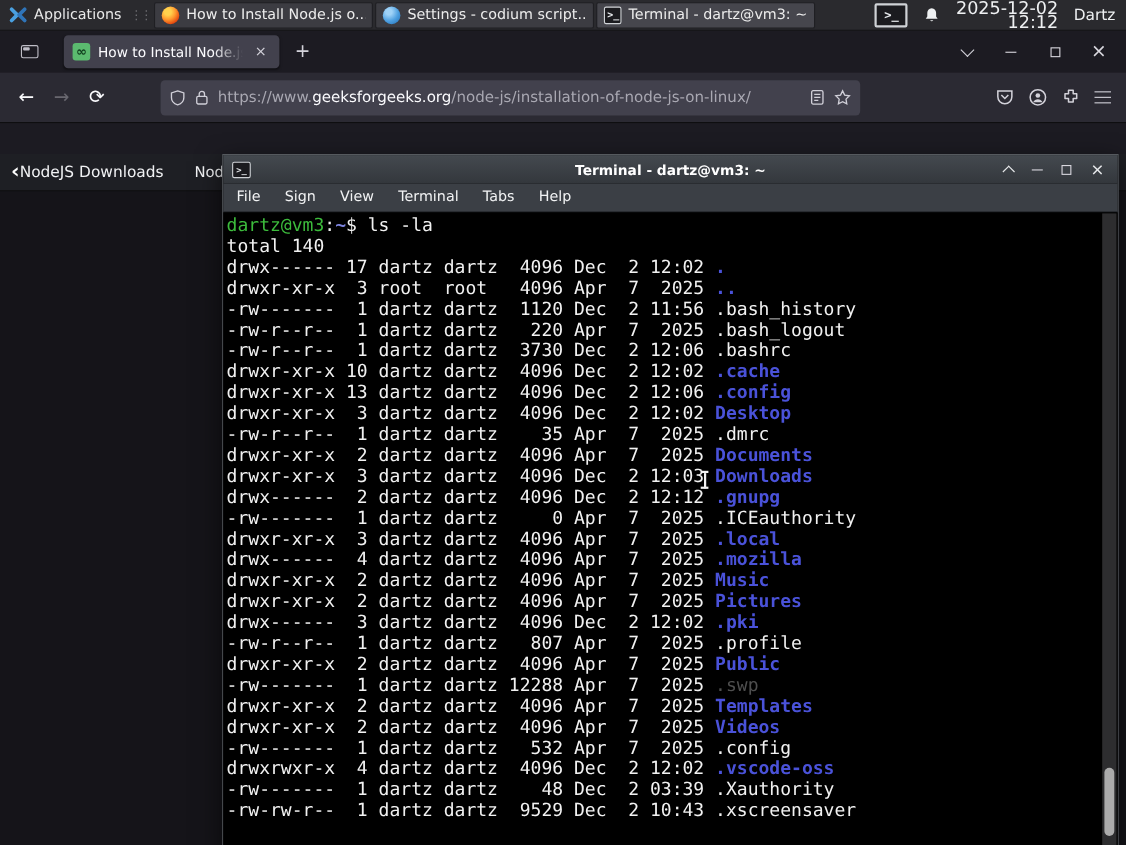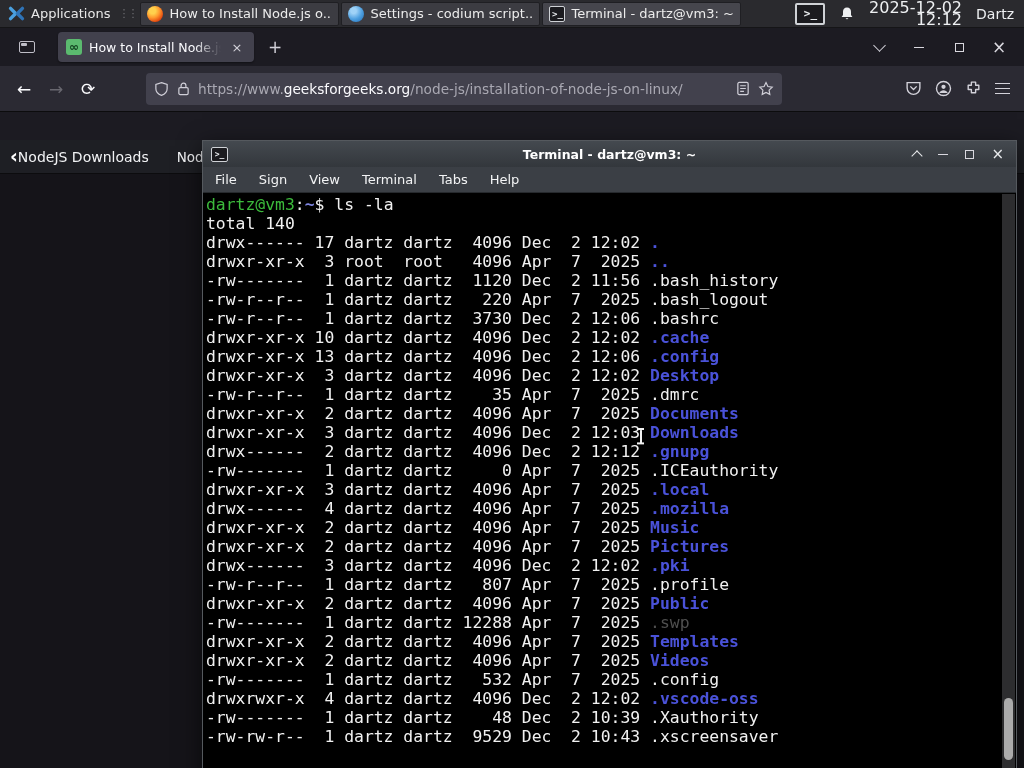--- a/index.html
+++ b/index.html
@@ -284,21 +284,21 @@
         <div class="tline"><span>drwxr-xr-x  2 dartz dartz  4096 Apr  7  2025 </span><span class="n-dir">Music</span></div>
         <div class="tline"><span>drwxr-xr-x  2 dartz dartz  4096 Apr  7  2025 </span><span class="n-dir">Pictures</span></div>
         <div class="tline"><span>drwx------  3 dartz dartz  4096 Dec  2 12:02 </span><span class="n-dir">.pki</span></div>
         <div class="tline"><span>-rw-r--r--  1 dartz dartz   807 Apr  7  2025 </span><span class="n-file">.profile</span></div>
         <div class="tline"><span>drwxr-xr-x  2 dartz dartz  4096 Apr  7  2025 </span><span class="n-dir">Public</span></div>
         <div class="tline"><span>-rw-------  1 dartz dartz 12288 Apr  7  2025 </span><span class="n-dim">.swp</span></div>
         <div class="tline"><span>drwxr-xr-x  2 dartz dartz  4096 Apr  7  2025 </span><span class="n-dir">Templates</span></div>
         <div class="tline"><span>drwxr-xr-x  2 dartz dartz  4096 Apr  7  2025 </span><span class="n-dir">Videos</span></div>
         <div class="tline"><span>-rw-------  1 dartz dartz   532 Apr  7  2025 </span><span class="n-file">.config</span></div>
         <div class="tline"><span>drwxrwxr-x  4 dartz dartz  4096 Dec  2 12:02 </span><span class="n-dir">.vscode-oss</span></div>
-        <div class="tline"><span>-rw-------  1 dartz dartz    48 Dec  2 10:39 </span><span class="n-file">.Xauthority</span></div>
+        <div class="tline"><span>-rw-------  1 dartz dartz    48 Dec  2 03:39 </span><span class="n-file">.Xauthority</span></div>
         <div class="tline"><span>-rw-rw-r--  1 dartz dartz  9529 Dec  2 10:43 </span><span class="n-file">.xscreensaver</span></div>
       </div>
   </div>
   <div id="term-scrollbar">
     <div id="term-thumb"></div>
   </div>
 </div>
 
 <div id="ibeam"></div>
 

